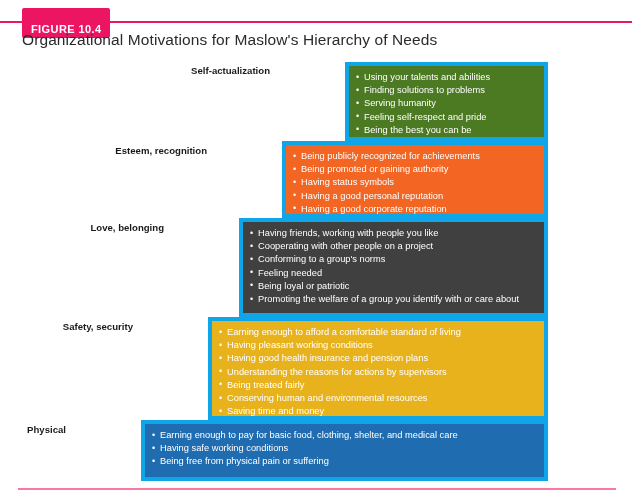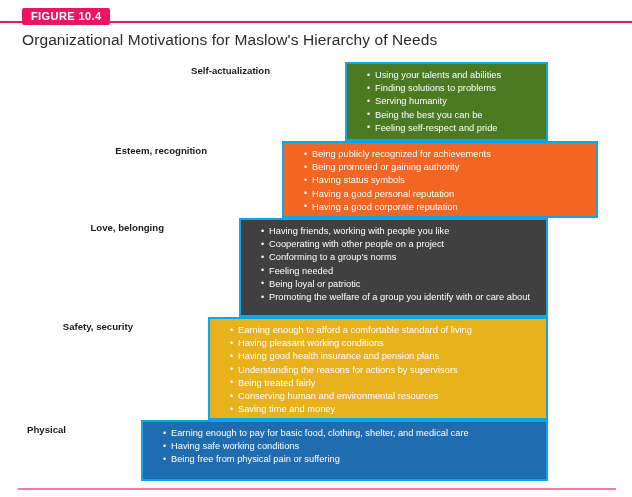--- a/index.html
+++ b/index.html
@@ -30,21 +30,21 @@
     left: 0;
     top: 8px;
     width: 632px;
     height: 18px;
   }
   .fig-badge {
     position: absolute;
     left: 22px;
     top: 0;
     height: 17px;
-    padding: 0 9px 0 9px;
+    padding: 13px 9px 0 9px;
     background: #ec1561;
     color: #ffffff;
     font-size: 11px;
     font-weight: bold;
     letter-spacing: 0.4px;
     line-height: 17px;
     border-radius: 2px;
     white-space: nowrap;
   }
   .fig-rule-top {
@@ -72,22 +72,22 @@
     left: 0;
     top: 0;
     width: 632px;
     height: 497px;
     border-radius: 31px;
   }
 
   .tier {
     position: absolute;
     box-sizing: border-box;
-    border: 2px solid #0ea5e9;
-    padding: 5px 8px 4px 20px;
+    border: 4px solid #0ea5e9;
+    padding: 5px 8px 4px 7px;
   }
   .tier ul {
     margin: 0;
     padding: 0;
     list-style: none;
   }
   .tier li {
     position: relative;
     padding-left: 8px;
     font-size: 9.3px;
@@ -109,21 +109,21 @@
     position: absolute;
     font-size: 9.6px;
     font-weight: bold;
     color: #1a1a1a;
     text-align: right;
     white-space: nowrap;
   }
 
   
   .tier-self     { left: 345px; top: 62px;  width: 203px; height: 79px;  background: #4c7a23; }
-  .tier-esteem   { left: 282px; top: 141px; width: 316px; height: 77px;  background: #f26522; }
+  .tier-esteem   { left: 282px; top: 141px; width: 266px; height: 77px;  background: #f26522; }
   .tier-love     { left: 239px; top: 218px; width: 309px; height: 99px;  background: #8a9cc8; }
   .tier-safety   { left: 208px; top: 317px; width: 340px; height: 103px; background: #e8b21d; }
   .tier-physical { left: 141px; top: 420px; width: 407px; height: 61px;  background: #1f6cb0; }
 
   .label-self     { right: 362px; top: 65px; }
   .label-esteem   { right: 425px; top: 145px; }
   .label-love     { right: 468px; top: 222px; }
   .label-safety   { right: 499px; top: 321px; }
   .label-physical { right: 566px; top: 424px; padding-left: 6px; }
 
@@ -150,22 +150,22 @@
   <div class="fig-title">Organizational Motivations for Maslow's Hierarchy of Needs</div>
 
   <div class="pyramid">
 
     <div class="tier-label label-self">Self-actualization</div>
     <div class="tier tier-self" style="background: rgb(76, 122, 35);">
       <ul>
         <li>Using your talents and abilities</li>
         <li>Finding solutions to problems</li>
         <li>Serving humanity</li>
+        <li>Feeling self-respect and pride</li>
         <li>Being the best you can be</li>
-        <li>Feeling self-respect and pride</li>
       </ul>
     </div>
 
     <div class="tier-label label-esteem">Esteem, recognition</div>
     <div class="tier tier-esteem" style="background: rgb(242, 101, 34);">
       <ul>
         <li>Being publicly recognized for achievements</li>
         <li>Being promoted or gaining authority</li>
         <li>Having status symbols</li>
         <li>Having a good personal reputation</li>

